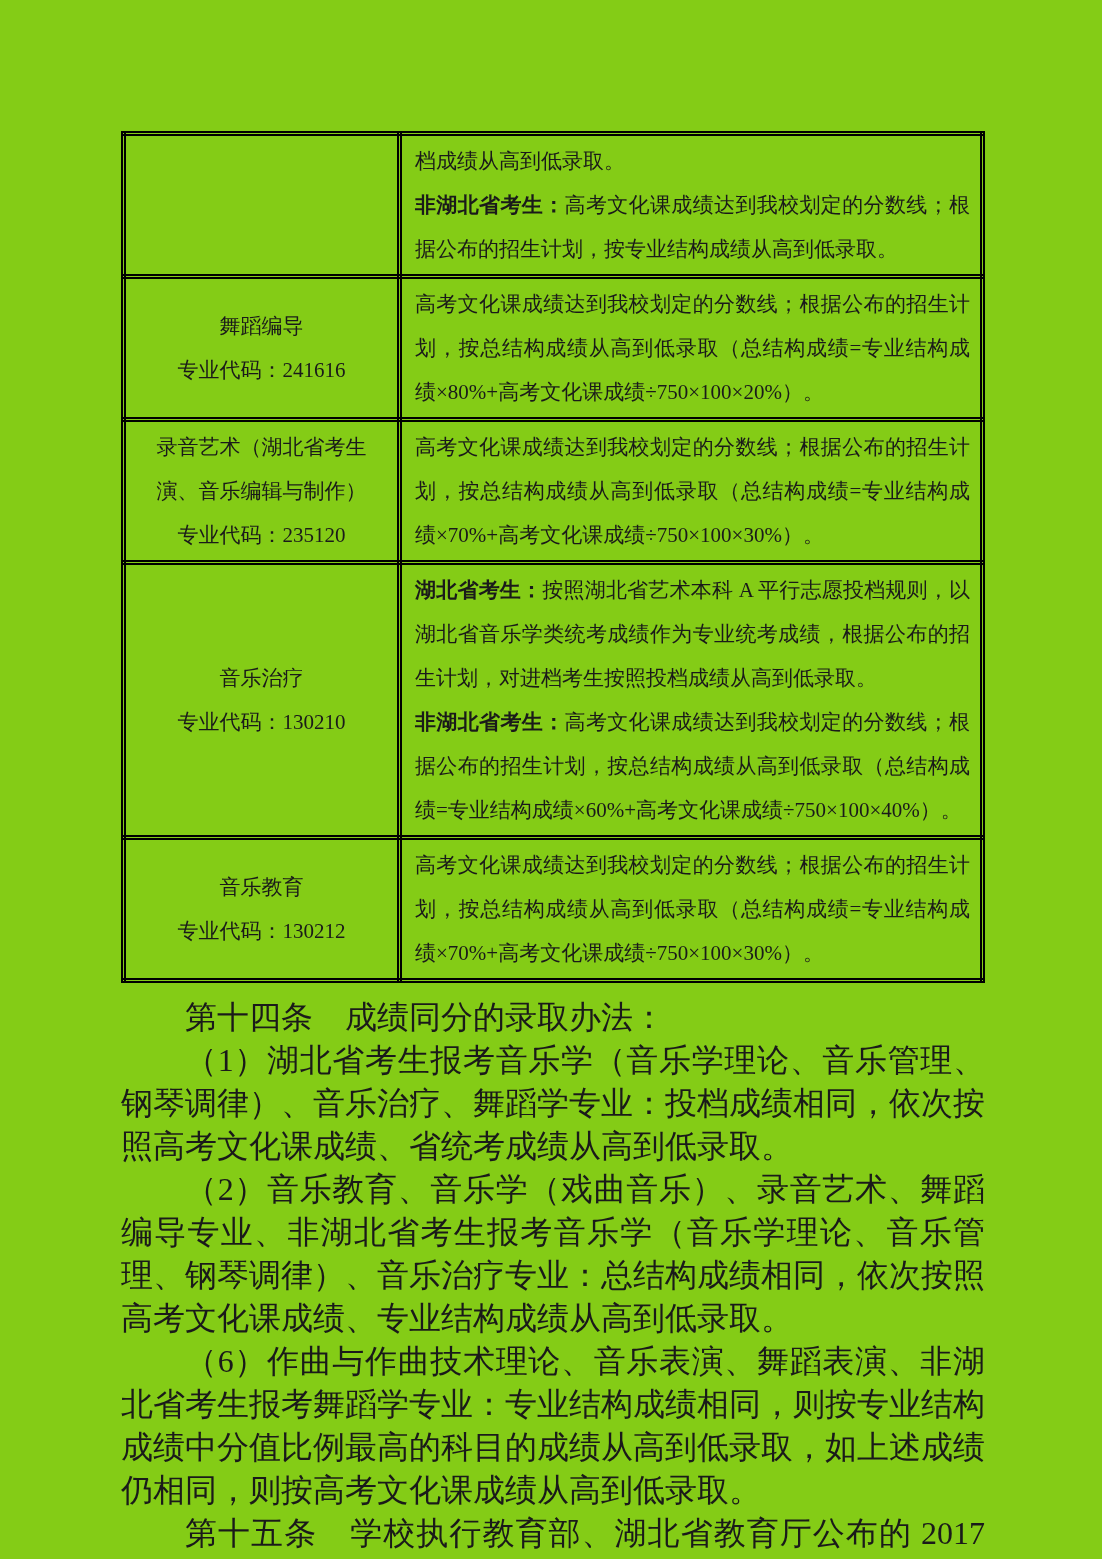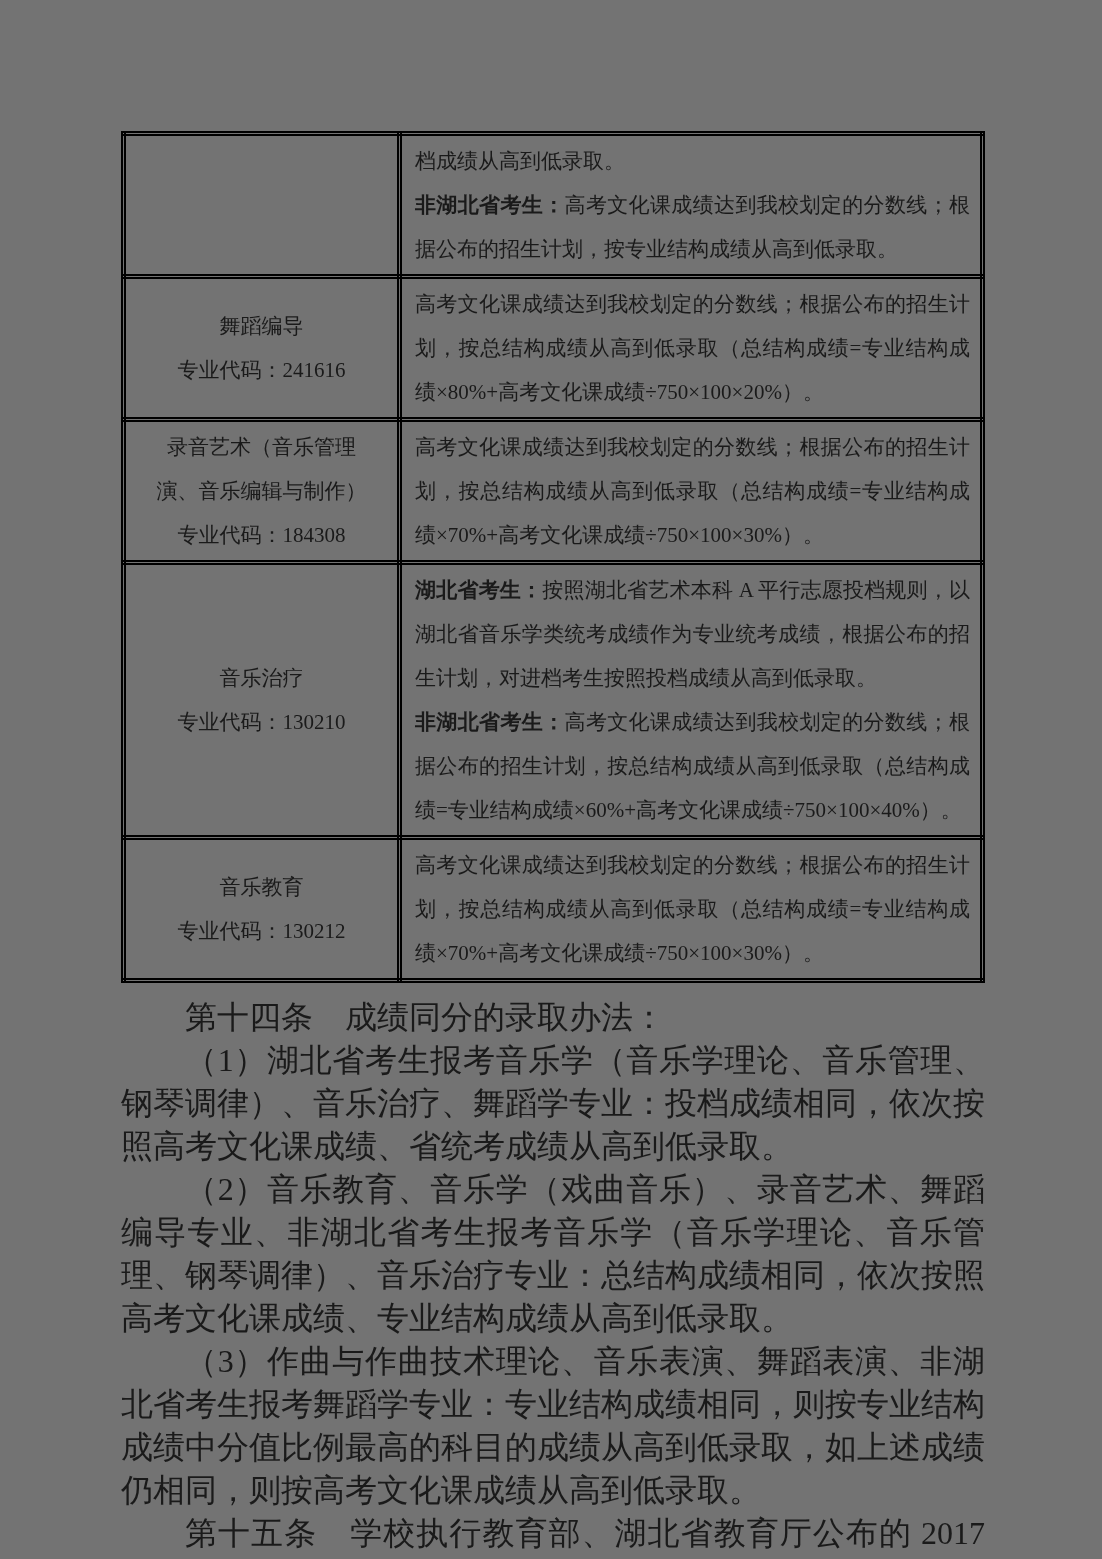--- a/index.html
+++ b/index.html
@@ -1,20 +1,20 @@
 <!DOCTYPE html>
 <html><head>
 <meta charset="utf-8">
 <style>
   html,body{margin:0;padding:0;background:#ffffff;}
   .page{
     position:relative;
     width:1102px;
     height:1559px;
-    background:#737373;
+    background:#84cc16;
     color:#1a1a1a;
     font-family:"Liberation Serif","DejaVu Serif",serif;
     overflow:hidden;
     box-sizing:border-box;
   }
   .content{
     padding:131px 117px 0 121px;
     box-sizing:border-box;
   }
   table.rules{
@@ -84,23 +84,23 @@
             <div class="major-line">舞蹈编导</div>
             <div class="major-line">专业代码：241616</div>
           </td>
           <td class="rule-cell">
             <p class="rule-p"><span>高考文化课成绩达到我校划定的分数线；根据公布的招生计划，按总结构成绩从高到低录取（总结构成绩=专业结构成绩×80%+高考文化课成绩÷750×100×20%）。</span></p>
           </td>
         </tr>
 
         <tr class="r3">
           <td class="major-cell">
-            <div class="major-line">录音艺术（音乐管理</div>
+            <div class="major-line">录音艺术（湖北省考生</div>
             <div class="major-line">演、音乐编辑与制作）</div>
-            <div class="major-line">专业代码：184308</div>
+            <div class="major-line">专业代码：235120</div>
           </td>
           <td class="rule-cell">
             <p class="rule-p"><span>高考文化课成绩达到我校划定的分数线；根据公布的招生计划，按总结构成绩从高到低录取（总结构成绩=专业结构成绩×70%+高考文化课成绩÷750×100×30%）。</span></p>
           </td>
         </tr>
 
         <tr class="r4">
           <td class="major-cell">
             <div class="major-line">音乐治疗</div>
             <div class="major-line">专业代码：130210</div>
@@ -120,20 +120,20 @@
             <p class="rule-p"><span>高考文化课成绩达到我校划定的分数线；根据公布的招生计划，按总结构成绩从高到低录取（总结构成绩=专业结构成绩×70%+高考文化课成绩÷750×100×30%）。</span></p>
           </td>
         </tr>
       </tbody>
     </table>
 
     <div class="body-text">
       <p class="bpara">第十四条　成绩同分的录取办法：</p>
       <p class="bpara">（1）湖北省考生报考音乐学（音乐学理论、音乐管理、钢琴调律）、音乐治疗、舞蹈学专业：投档成绩相同，依次按照高考文化课成绩、省统考成绩从高到低录取。</p>
       <p class="bpara">（2）音乐教育、音乐学（戏曲音乐）、录音艺术、舞蹈编导专业、非湖北省考生报考音乐学（音乐学理论、音乐管理、钢琴调律）、音乐治疗专业：总结构成绩相同，依次按照高考文化课成绩、专业结构成绩从高到低录取。</p>
-      <p class="bpara">（3）作曲与作曲技术理论、音乐表演、舞蹈表演、非湖北省考生报考舞蹈学专业：专业结构成绩相同，则按专业结构成绩中分值比例最高的科目的成绩从高到低录取，如上述成绩仍相同，则按高考文化课成绩从高到低录取。</p>
+      <p class="bpara">（6）作曲与作曲技术理论、音乐表演、舞蹈表演、非湖北省考生报考舞蹈学专业：专业结构成绩相同，则按专业结构成绩中分值比例最高的科目的成绩从高到低录取，如上述成绩仍相同，则按高考文化课成绩从高到低录取。</p>
       <p class="bpara">第十五条　学校执行教育部、湖北省教育厅公布的 2017 年度高考加分政策。</p>
     </div>
 
     <div class="page-number">3 / 5</div>
 
   </div>
 </div>
 
 </body></html>

